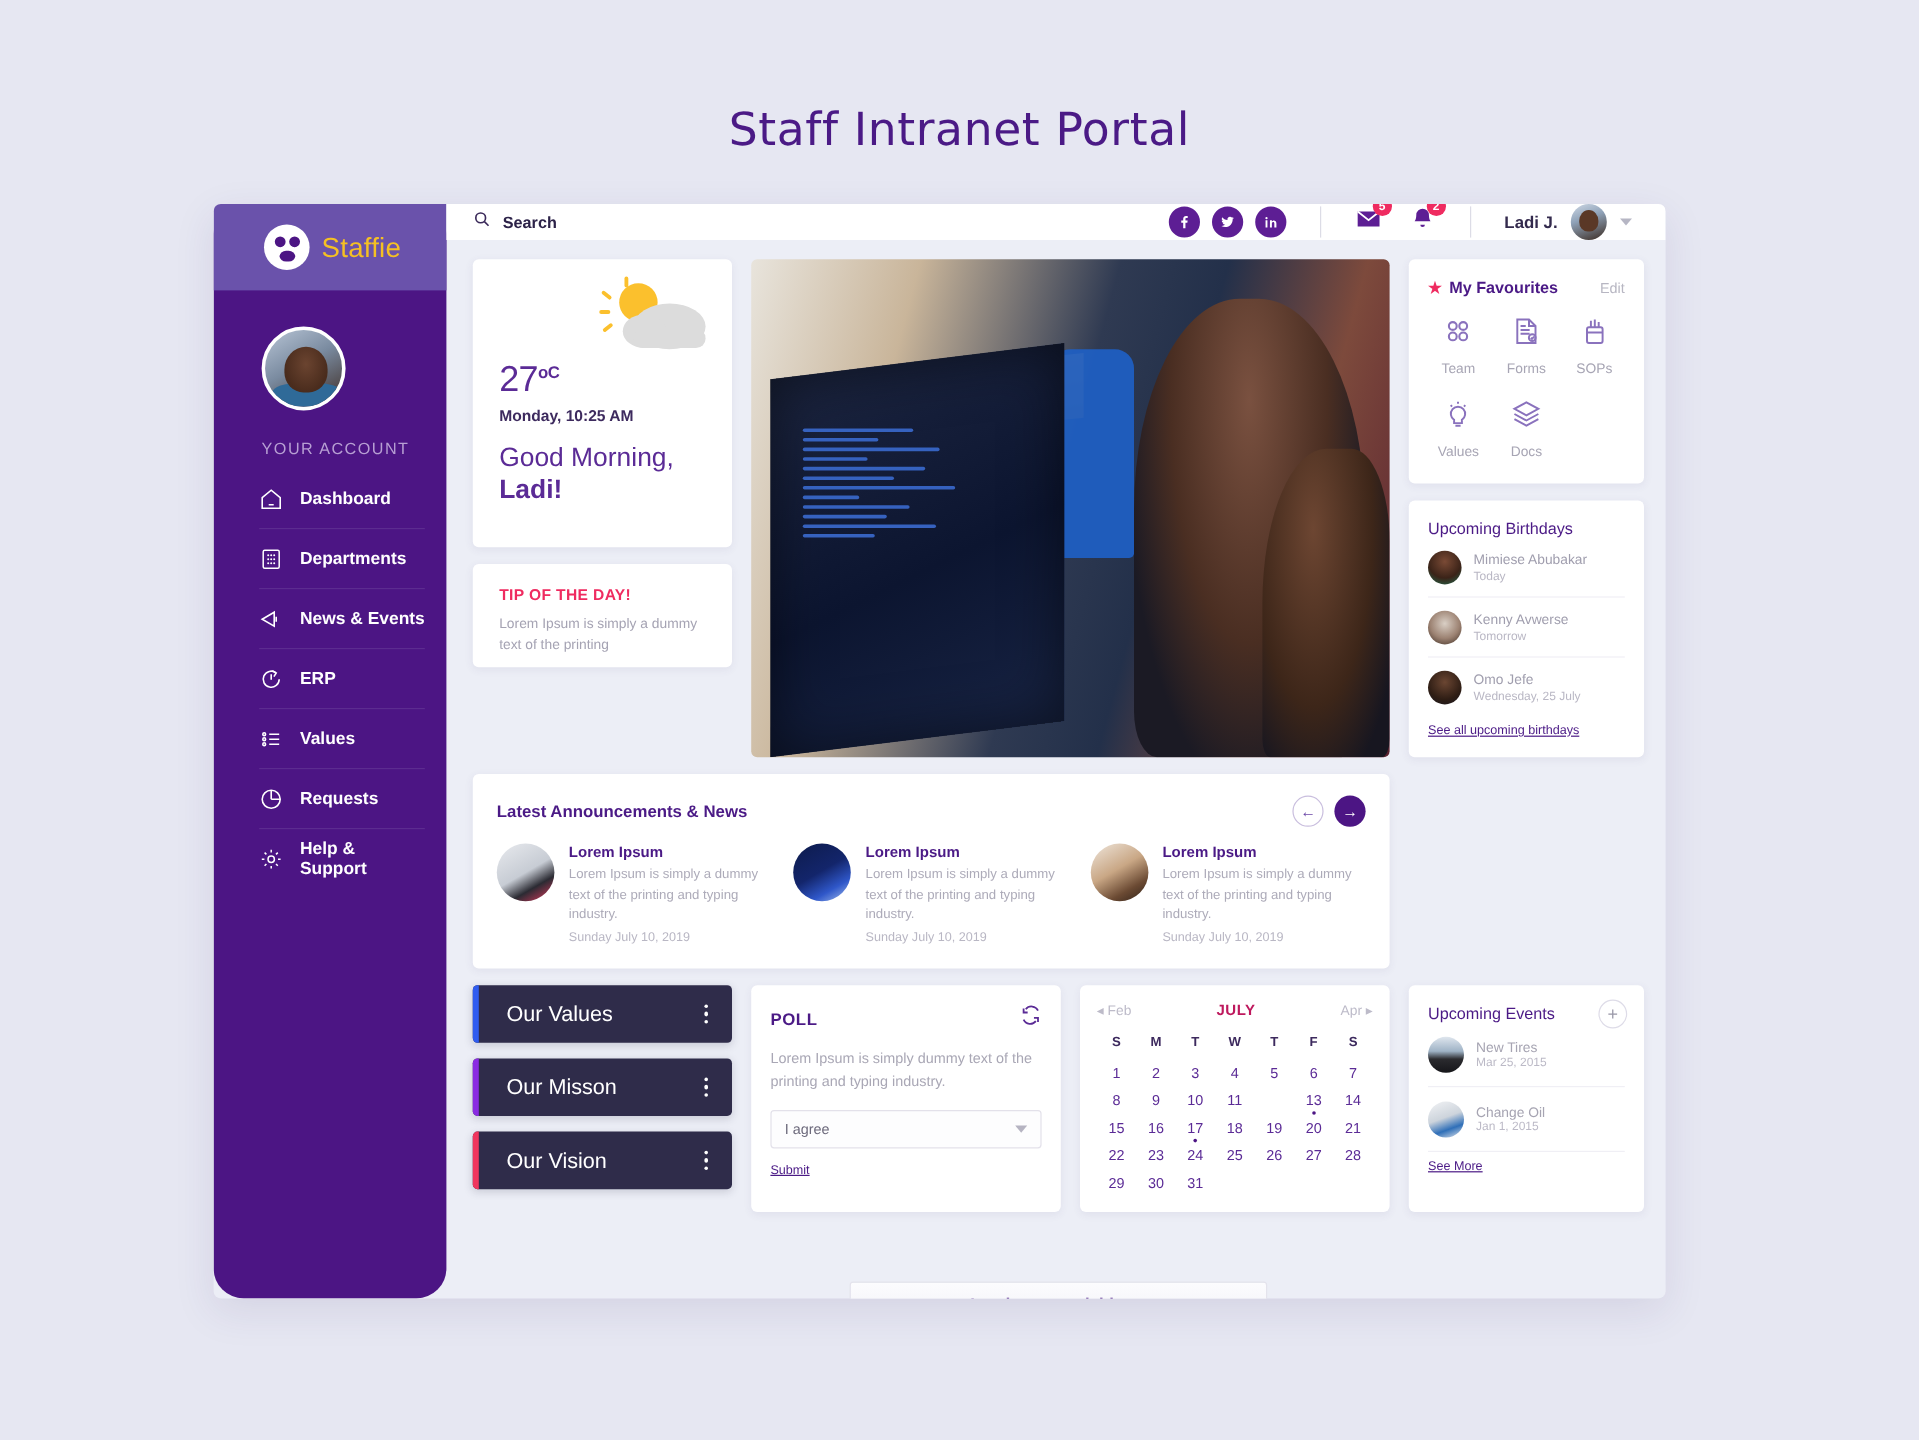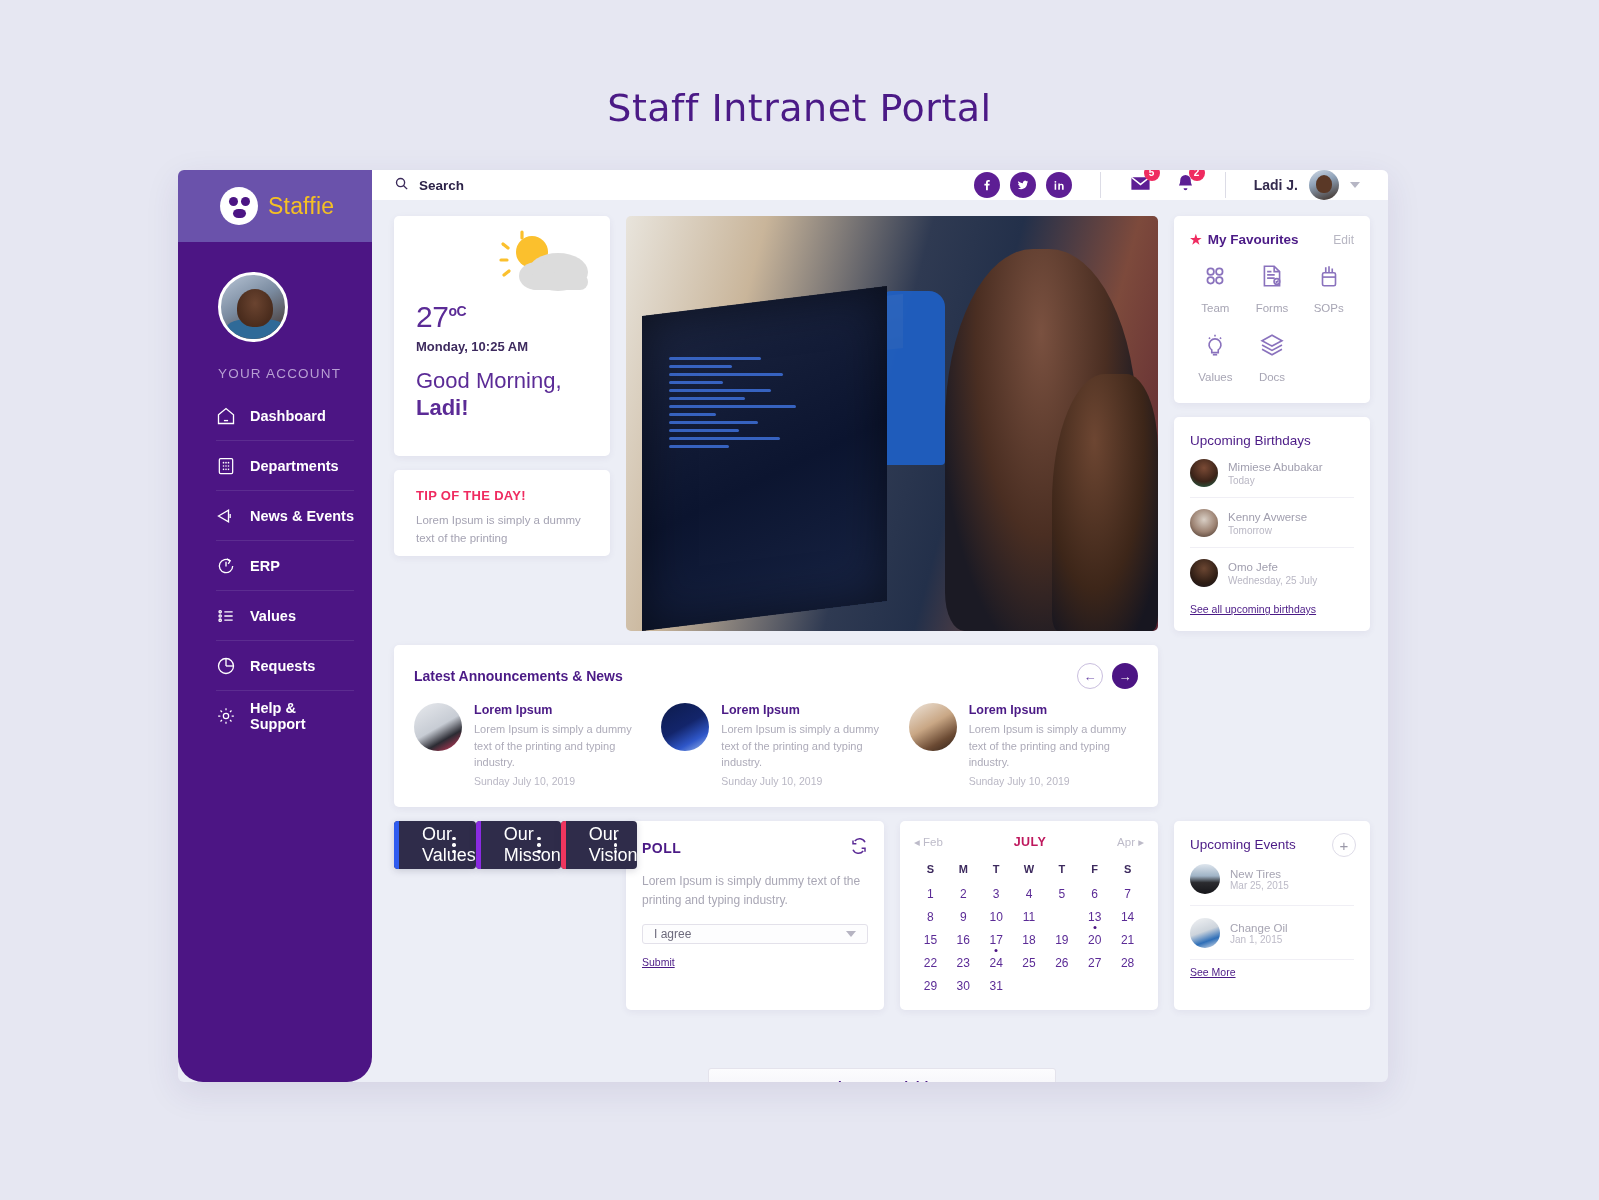--- a/index.html
+++ b/index.html
@@ -241,21 +241,21 @@
   .ann-item { display: flex; gap: 12px; }
   .ann-pic { width: 48px; height: 48px; border-radius: 50%; flex: 0 0 48px; }
   .ap1 { background: linear-gradient(150deg,#e8eaee 0%,#c7ccd4 50%,#2b2b33 72%,#e5395e 100%); }
   .ap2 { background: linear-gradient(150deg,#0d1b4c 0%,#13256b 48%,#2f57c9 75%,#a9c4ef 100%); }
   .ap3 { background: linear-gradient(150deg,#efe6dc 0%,#c9a785 45%,#6b4a33 75%,#2e2018 100%); }
   .ann-h { font-size: 12.5px; color: #4b1a86; font-weight: 700; }
   .ann-b { font-size: 11px; color: #adabb9; line-height: 1.52; margin-top: 4px; }
   .ann-d { font-size: 10.5px; color: #b9b7c4; margin-top: 4px; }
 
   
-  .vals { display: flex; }
+  .vals { display: flex; flex-direction: column; gap: 13px; }
   .vbar {
     height: 48px; background: #2f2c4a; border-radius: 4px;
     display: flex; align-items: center; position: relative;
     padding-left: 28px; cursor: pointer;
     box-shadow: 0 2px 7px rgba(47,44,74,.18);
   }
   .vbar::before { content:""; position:absolute; left:0; top:0; bottom:0; width:5px; border-radius:4px 0 0 4px; }
   .vbar.b1::before { background: #2f5cf0; }
   .vbar.b2::before { background: #8a2be2; }
   .vbar.b3::before { background: #f0365e; }
@@ -263,21 +263,21 @@
   .kebab { position: absolute; right: 20px; display: flex; flex-direction: column; gap: 3px; }
   .kebab i { width: 3.5px; height: 3.5px; border-radius: 50%; background: #fff; display: block; }
 
   
   .poll { padding: 16px 16px 16px; }
   .poll-head { display: flex; align-items: center; justify-content: space-between; }
   .poll-title { color: #4b1a86; font-size: 14px; font-weight: 700; letter-spacing: .5px; }
   .poll-refresh svg { width: 18px; height: 18px; color: #5b2b96; cursor: pointer; }
   .poll-b { font-size: 12px; color: #a9a7b5; line-height: 1.58; margin-top: 13px; }
   .poll-sel {
-    margin-top: 14px; height: 20px; border: 1px solid #e3e1ea; border-radius: 3px;
+    margin-top: 14px; height: 32px; border: 1px solid #e3e1ea; border-radius: 3px;
     display: flex; align-items: center; justify-content: space-between;
     padding: 0 11px; font-size: 12px; color: #6d6a7c; background: #fdfdfe; cursor: pointer;
   }
   .sel-caret { width:0; height:0; border-left:5px solid transparent; border-right:5px solid transparent; border-top:6px solid #b6b4c2; }
 
   
   .cal { padding: 14px 14px 14px; }
   .cal-head { display: flex; align-items: center; justify-content: space-between; font-size: 11.5px; }
   .cal-prev, .cal-next { color: #bdbbc9; cursor: pointer; }
   .cal-month { color: #be185d; font-weight: 600; font-size: 12.5px; letter-spacing: .4px; }

